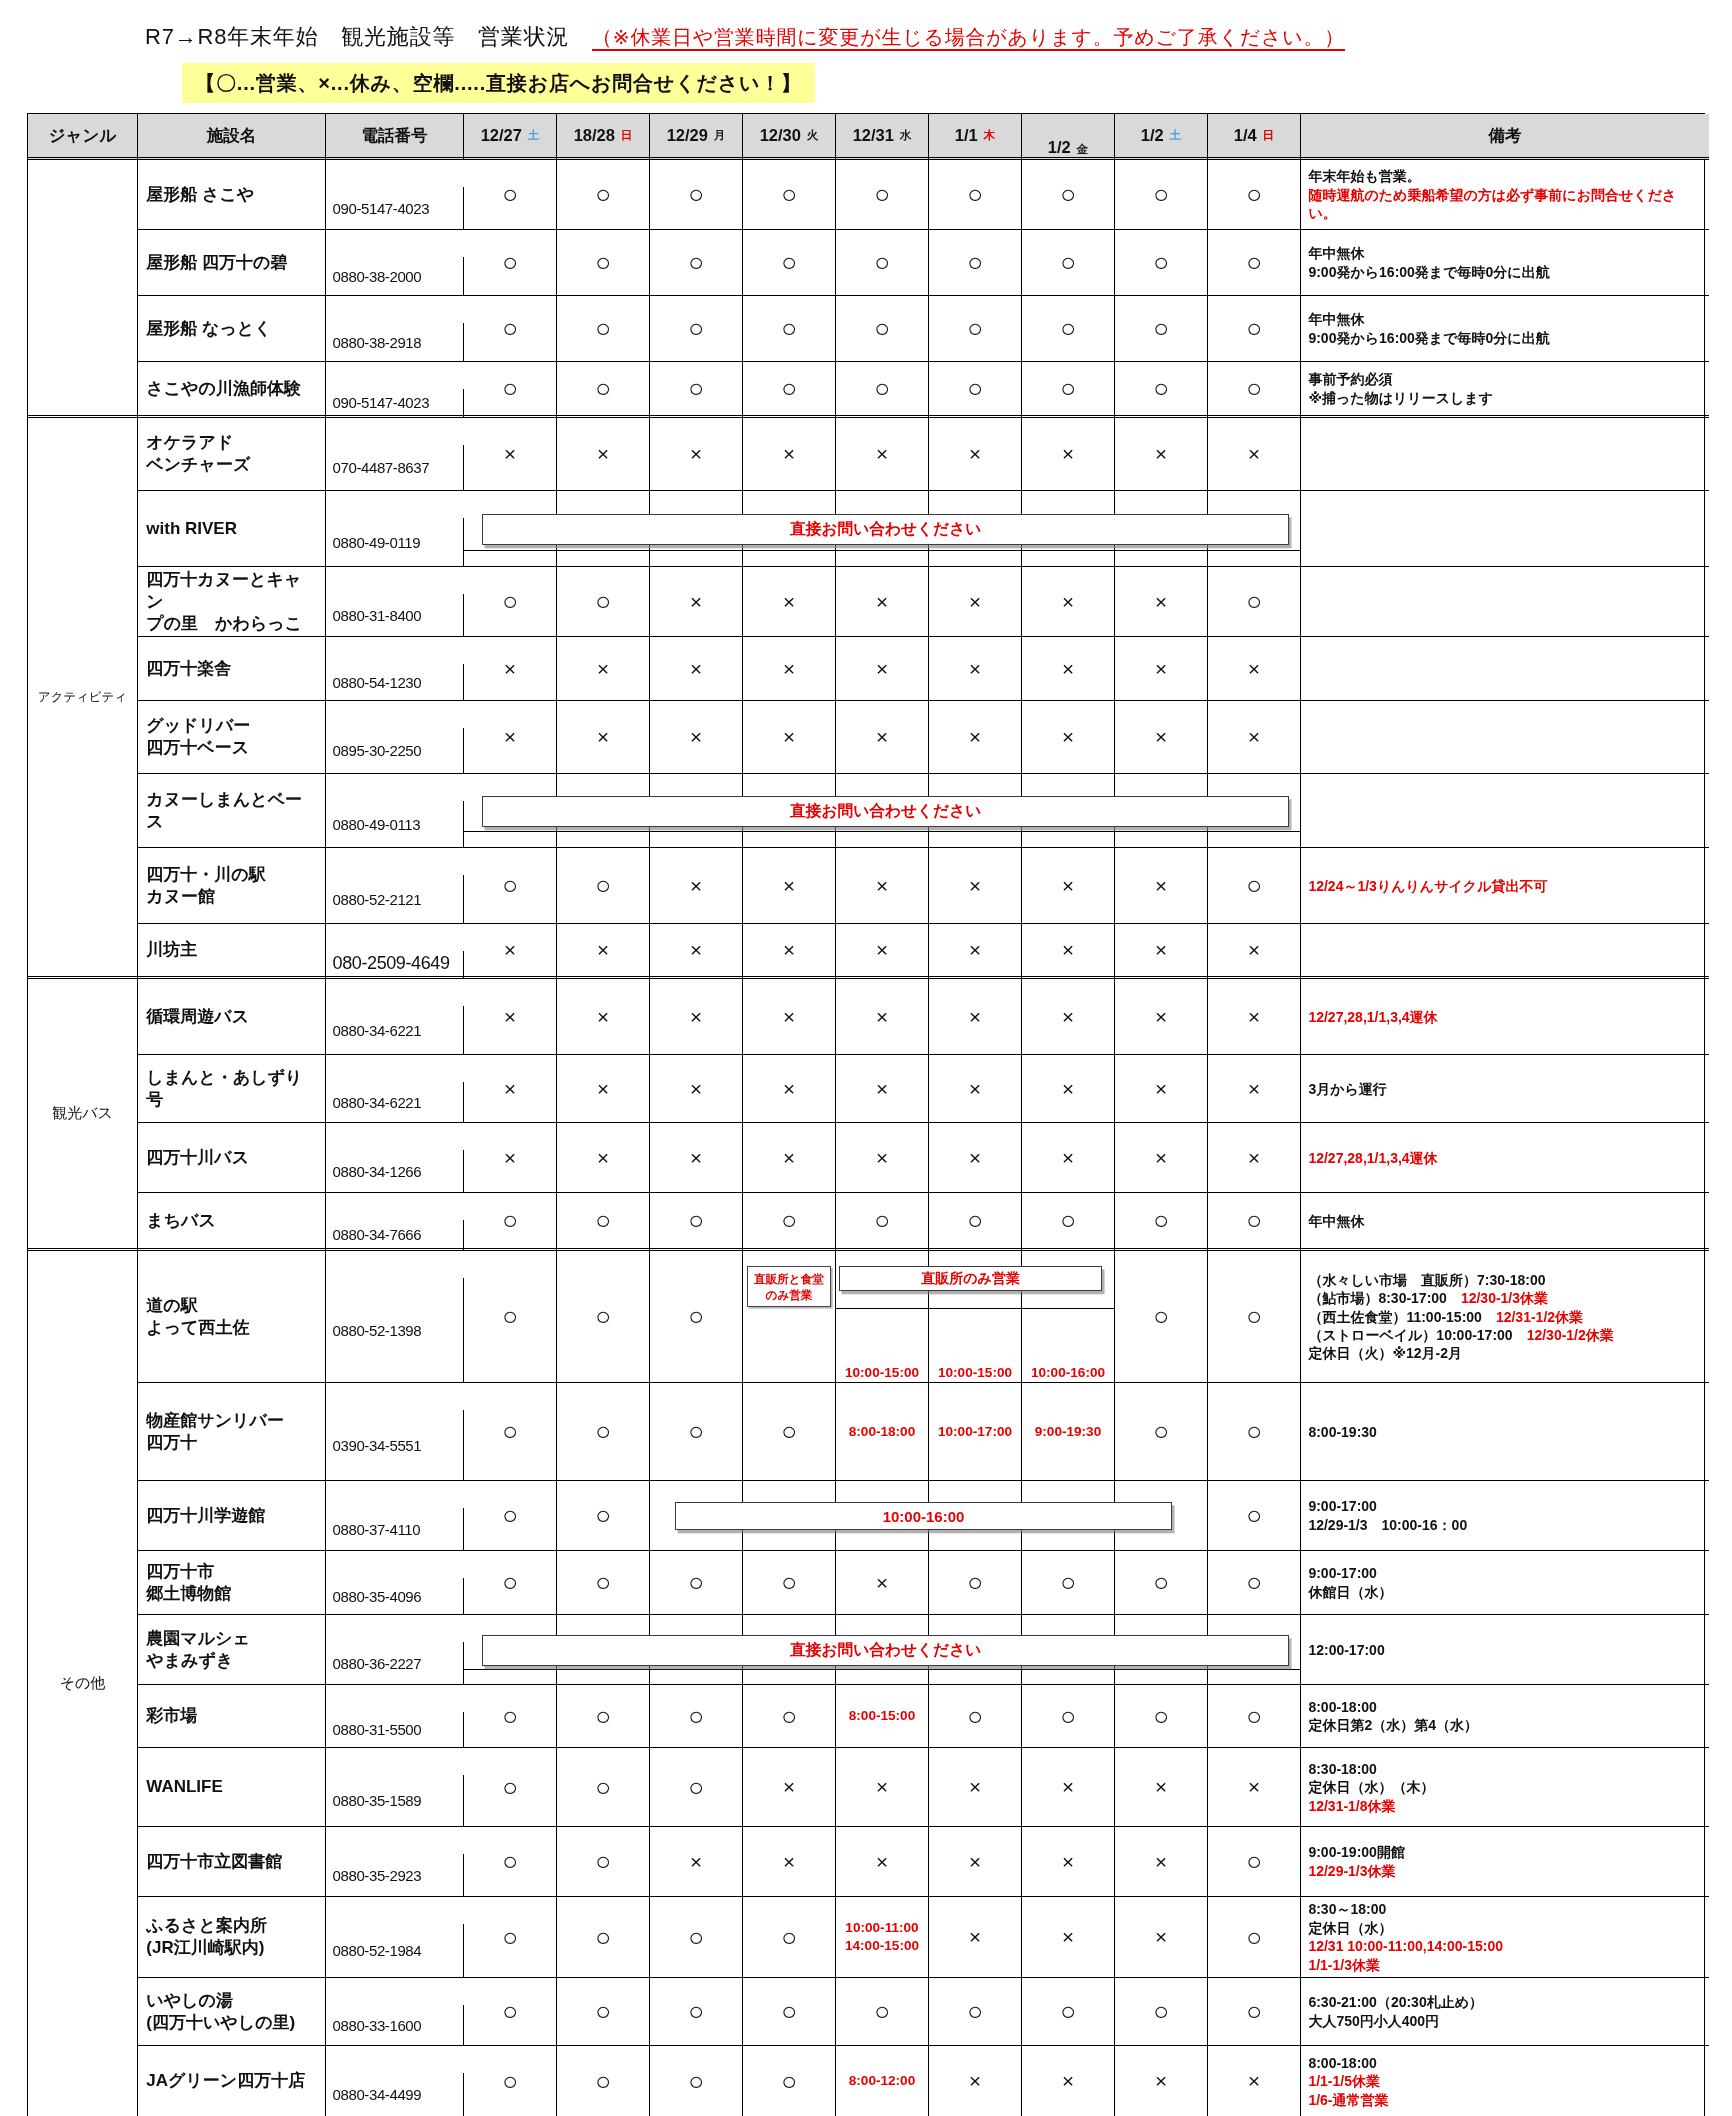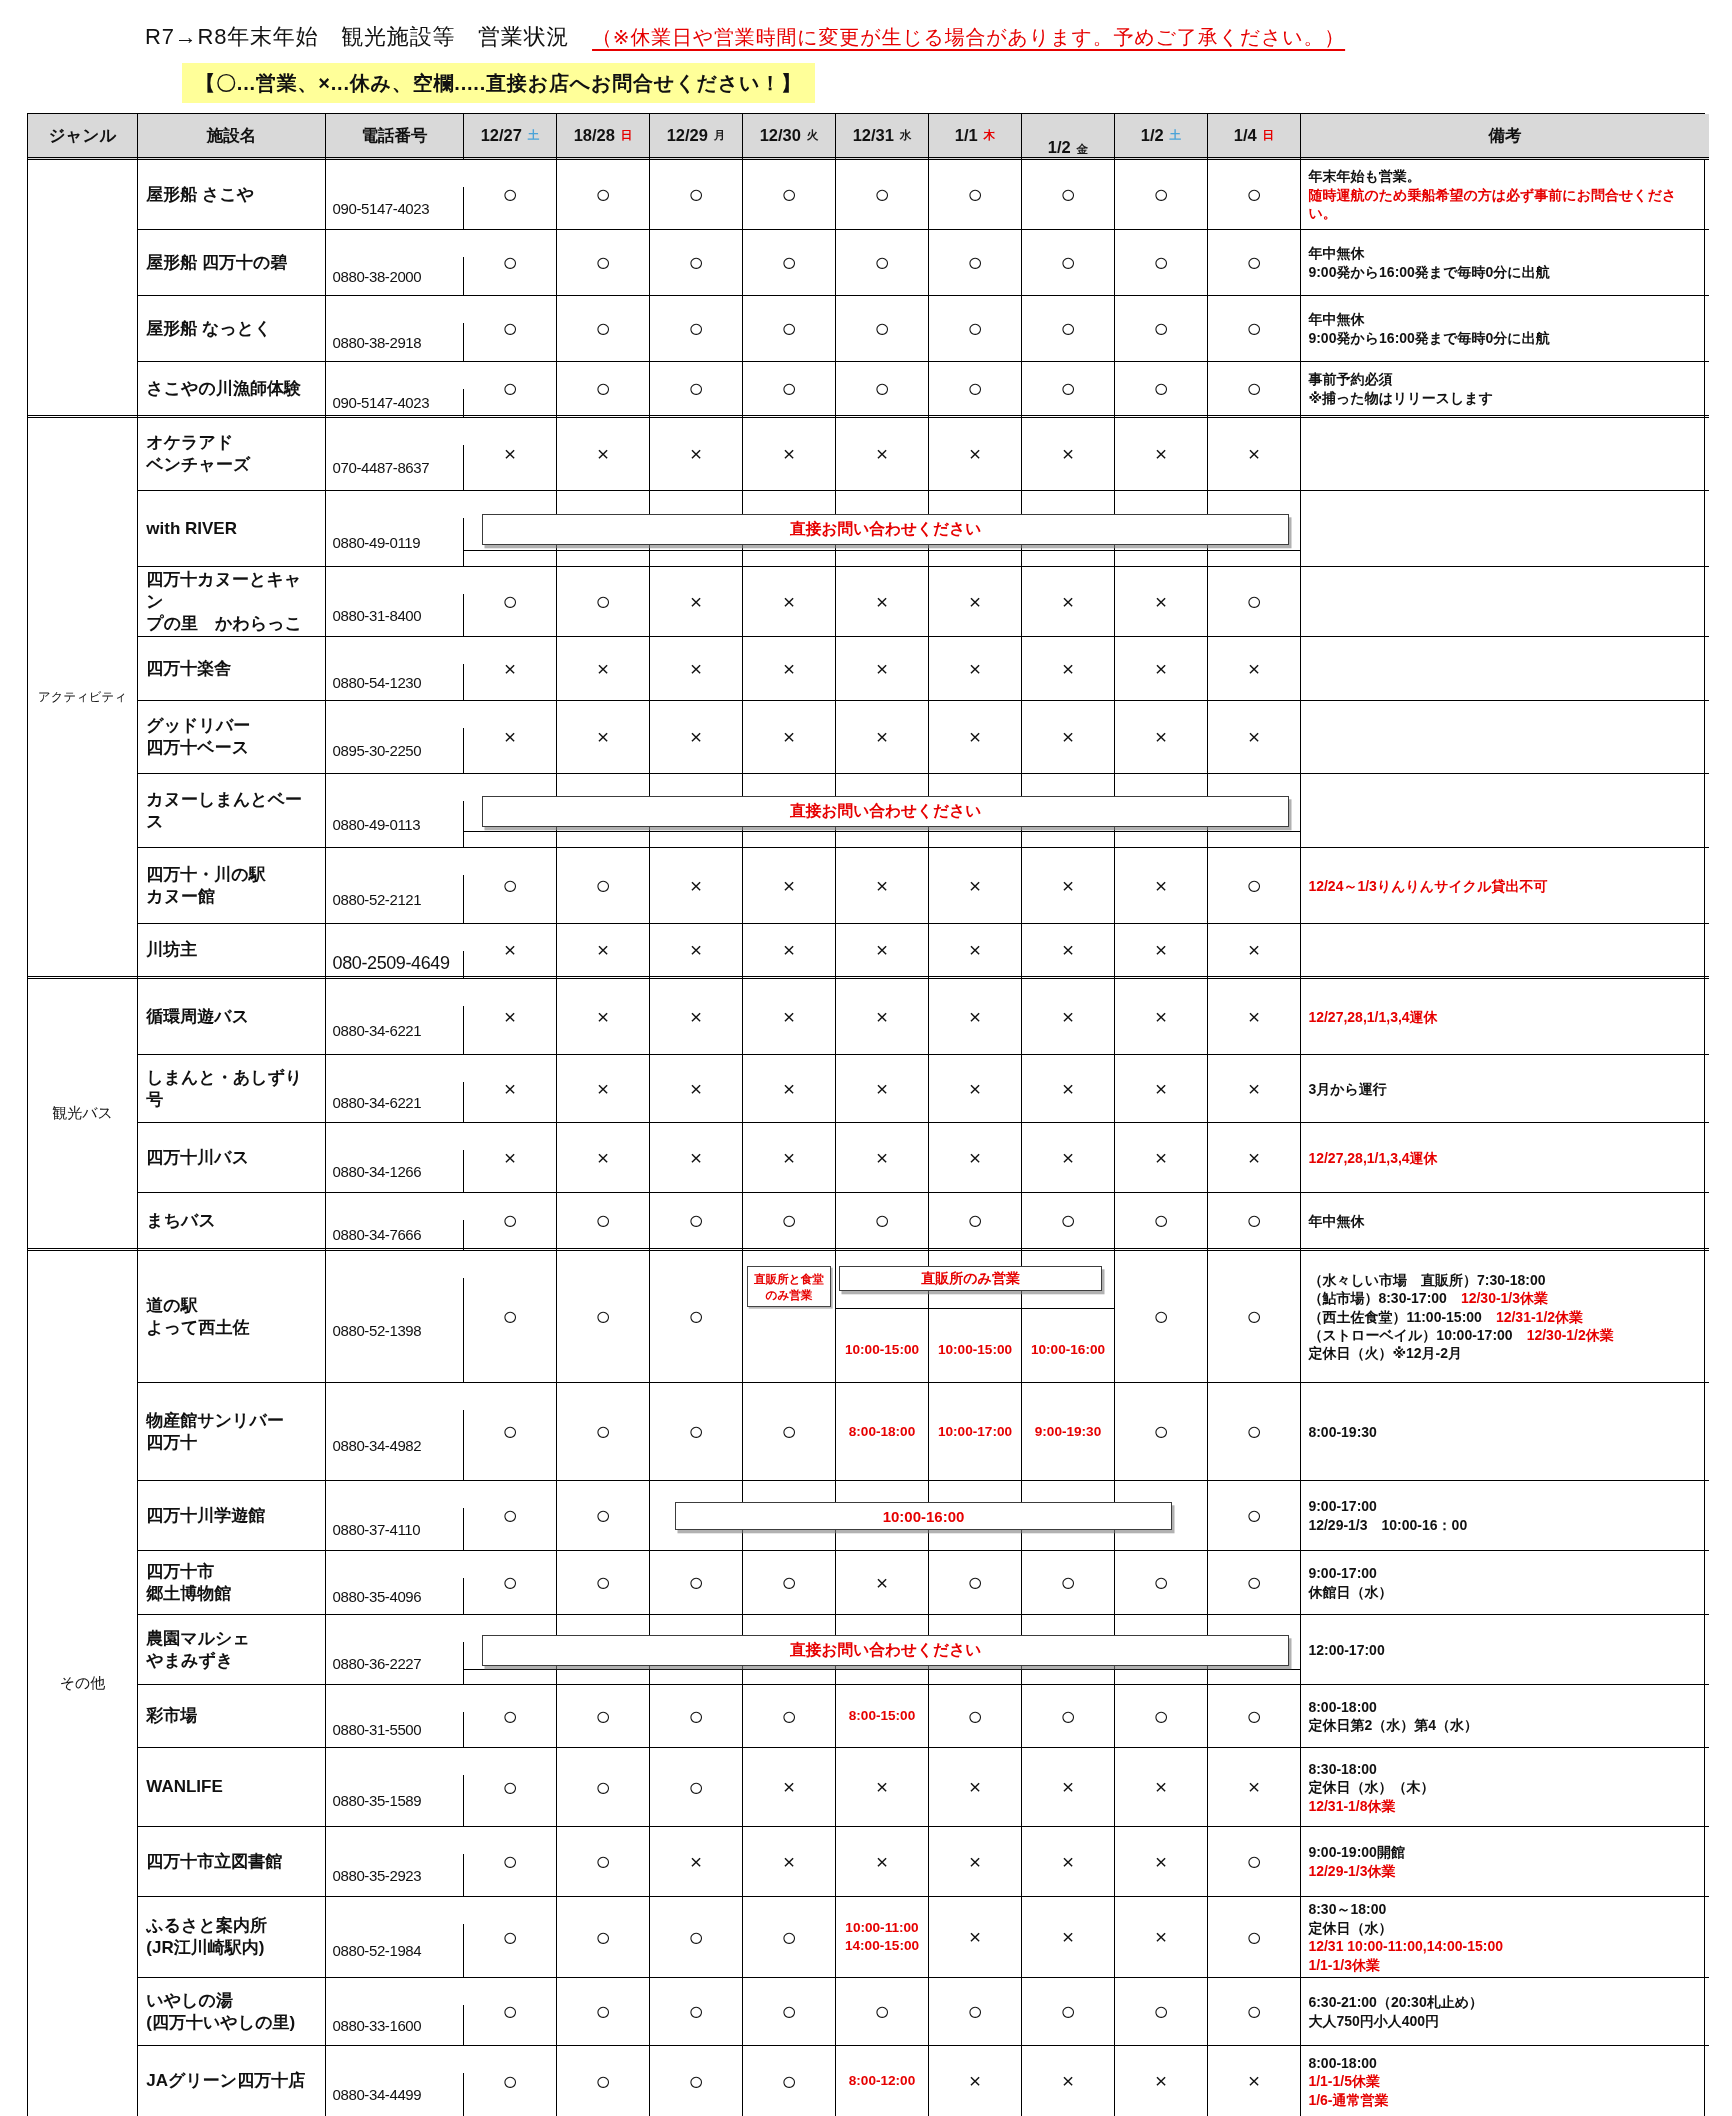--- a/index.html
+++ b/index.html
@@ -31,21 +31,21 @@
   .genre.small{font-size:12.4px;}
 
   .name{padding:3.3px 8.3px; font-size:17px; font-weight:700; white-space:pre-line; line-height:1.3;}
   .phone{padding:0 6.6px; font-size:15px; font-weight:500; letter-spacing:-0.4px; white-space:nowrap;margin-top:27px;}
   .phone.psmall{font-size:18px;}
 
   .mark{justify-content:center; font-size:26px; font-weight:400;}
   .mark.x{font-size:20.7px; font-weight:500;}
 
   .time{flex-direction:column; justify-content:center; color:var(--red); font-weight:700; font-size:13.6px; line-height:1.35; text-align:center;}
-  .time.low{justify-content:flex-end; padding-bottom:23px;}
+  .time.low{justify-content:flex-end; }
 
   .miniwrap{justify-content:center; align-items:flex-start;}
   .mini{margin-top:15px; width:84px; background:#fff; border:0.8px solid #444; box-shadow:1.7px 1.7px 0 rgba(130,130,130,.55);
     color:var(--red); font-weight:700; font-size:11.6px; line-height:1.4; text-align:center; padding:3.3px 0;}
 
   .rem{flex-direction:column; align-items:flex-start; justify-content:center; padding:5px 7.4px; font-size:14px; font-weight:600; line-height:1.32;}
   .rem .r{color:var(--red);}
   .rem .k{color:var(--ink);}
 
   .floatbox{z-index:2; background:#fff; border:0.8px solid #3c3c3c; box-shadow:2.5px 3.3px 0 rgba(125,125,125,.6);
@@ -355,21 +355,21 @@
     <div class="c rem lastcol" style="grid-area: 18 / 13;">
       <div><span class="k">（水々しい市場　直販所）7:30-18:00</span></div>
       <div><span class="k">（鮎市場）8:30-17:00　</span><span class="r">12/30-1/3休業</span></div>
       <div><span class="k">（西土佐食堂）11:00-15:00　</span><span class="r">12/31-1/2休業</span></div>
       <div><span class="k">（ストローベイル）10:00-17:00　</span><span class="r">12/30-1/2休業</span></div>
       <div><span class="k">定休日（火）※12月-2月</span></div>
     </div>
     <div class="floatbox top" style="grid-area: 18 / 8 / auto / 11;">直販所のみ営業</div>
     <div class="c name" style="grid-area: 19 / 2;">物産館サンリバー
 四万十</div>
-    <div class="c phone" style="grid-area: 19 / 3;">0880-34-4982</div>
+    <div class="c phone" style="grid-area: 19 / 3;">0390-34-5551</div>
     <div class="c mark" style="grid-area: 19 / 4;">○</div>
     <div class="c mark" style="grid-area: 19 / 5;">○</div>
     <div class="c mark" style="grid-area: 19 / 6;">○</div>
     <div class="c mark" style="grid-area: 19 / 7;">○</div>
     <div class="c time" style="grid-area: 19 / 8;">
       <div>8:00-18:00</div>
     </div>
     <div class="c time" style="grid-area: 19 / 9;">
       <div>10:00-17:00</div>
     </div>

